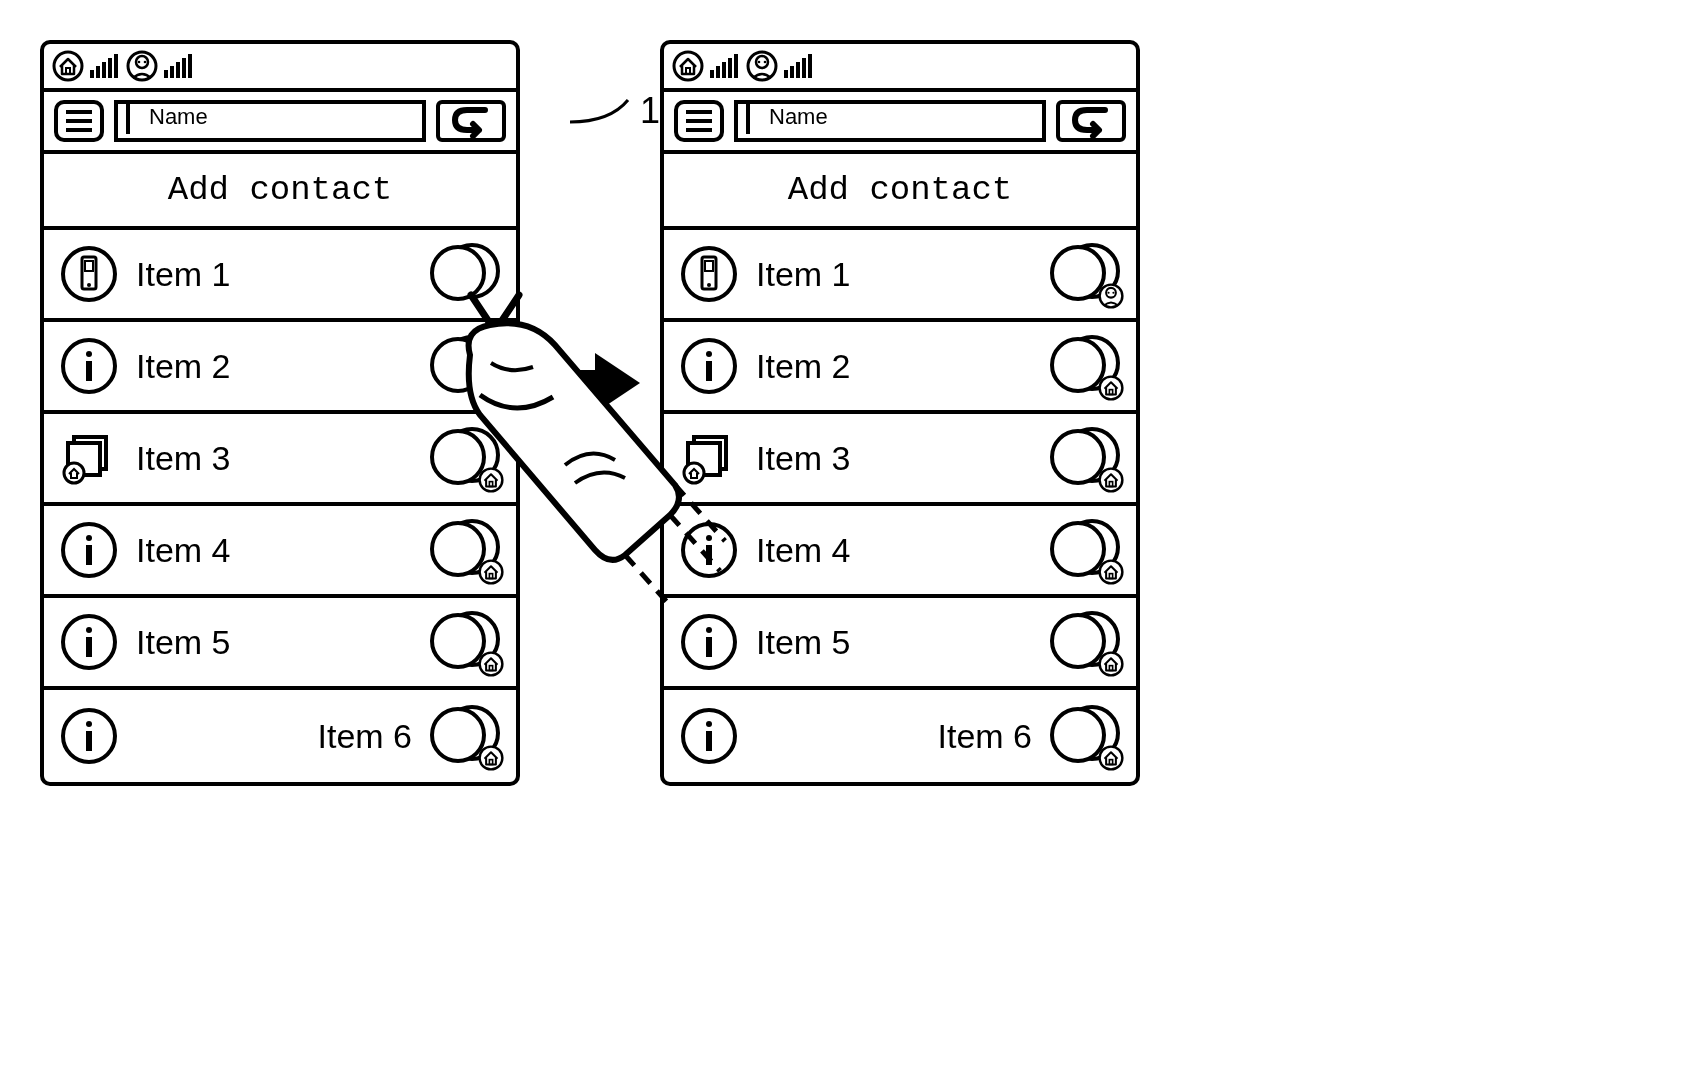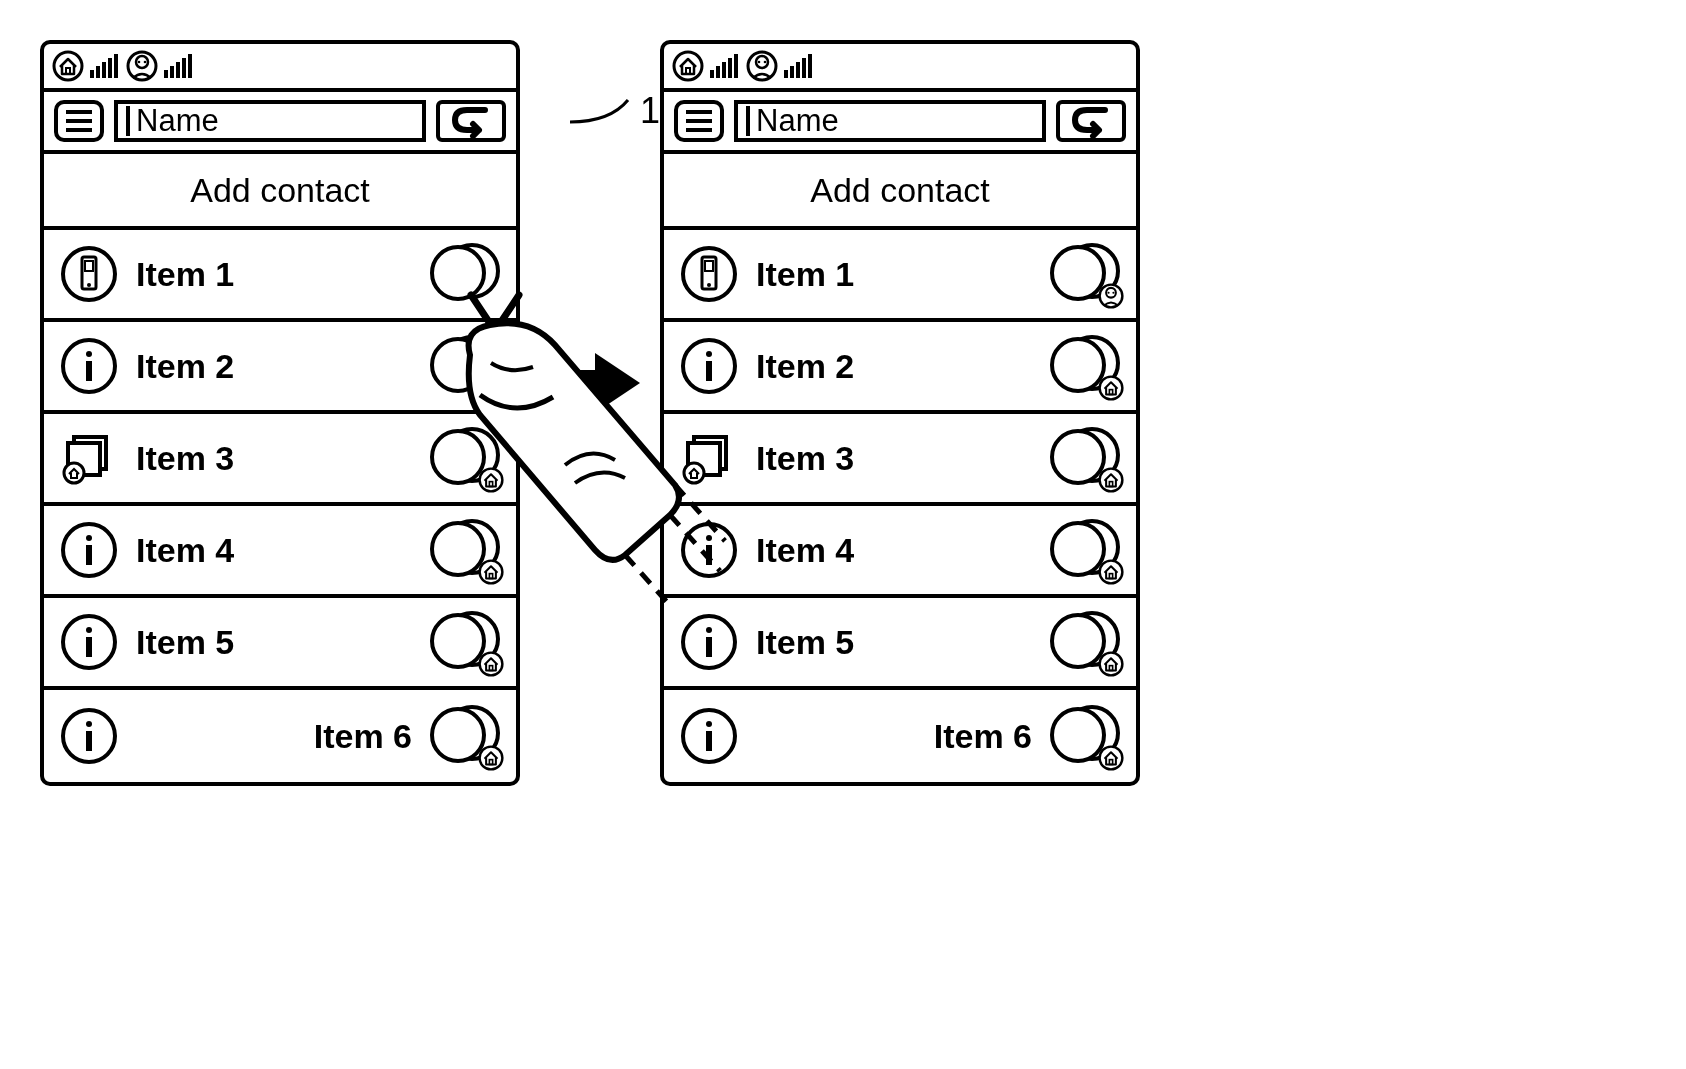--- a/index.html
+++ b/index.html
@@ -46,54 +46,56 @@
     justify-content: center;
     align-items: center;
     gap: 5px;
   }
   .menu-btn .line { width: 26px; height: 4px; background: #000; }
   .search-field {
     flex: 1;
     height: 42px;
     border: 4px solid #000;
     display: flex;
-    align-items: center;
+    align-items: flex-start;
     padding: 0 8px;
-    font-size: 31px;
+    font-size: 22px;
+    gap: 13px;
   }
   .caret { width: 4px; height: 30px; background: #000; margin-right: 6px; }
   .back-btn {
     width: 70px;
     height: 42px;
     border: 4px solid #000;
     border-radius: 6px;
     display: flex;
     align-items: center;
     justify-content: center;
   }
   .add-row {
     height: 76px;
     border-bottom: 4px solid #000;
     display: flex;
     align-items: center;
     justify-content: center;
     font-size: 34px;
+    font-family: Liberation Mono, monospace;
   }
   .item-row {
     height: 92px;
     border-bottom: 4px solid #000;
     display: flex;
     align-items: center;
     padding: 0 16px;
     gap: 18px;
     font-size: 34px;
   }
   .item-row:last-child { border-bottom: none; text-align: right; }
   .left-icon { width: 58px; height: 58px; flex-shrink: 0; }
-  .item-label { flex: 1; font-weight: bold; }
+  .item-label { flex: 1; }
   .right-icon-wrap { width: 70px; height: 62px; position: relative; flex-shrink: 0; }
   .placeholder-circle {
     position: absolute; width: 56px; height: 56px; border: 4px solid #000; border-radius: 50%; background: #fff;
   }
   .back-circle { left: 14px; top: 0; }
   .front-circle { left: 0; top: 2px; }
   .badge {
     position: absolute; width: 26px; height: 26px; right: -4px; bottom: -4px;
   }
   .legend {

